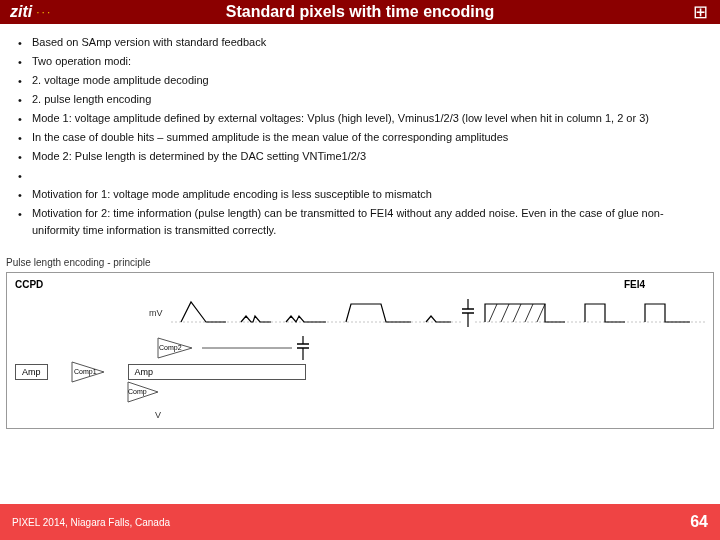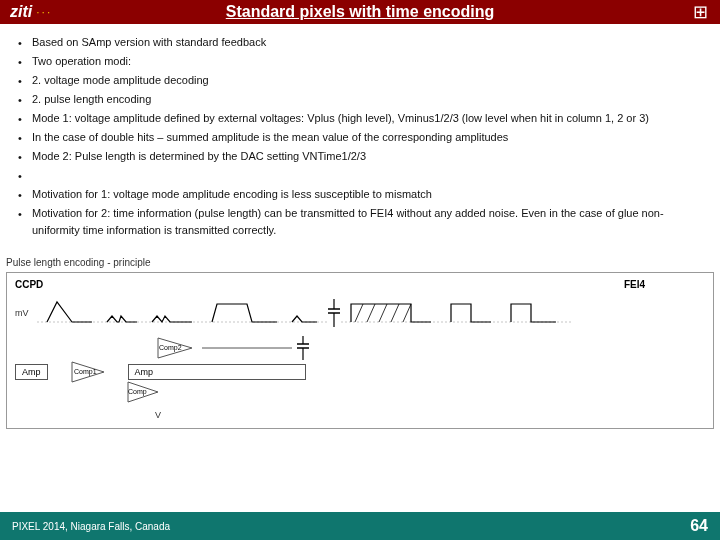--- a/index.html
+++ b/index.html
@@ -36,21 +36,20 @@
     }
     #header .logo-dots {
       color: #ffd700;
       font-size: 10px;
       letter-spacing: 2px;
     }
     #header .title {
       color: #fff;
       font-size: 16px;
       font-weight: bold;
-      text-decoration: underline;
     }
     #header .icon-grid {
       position: absolute;
       right: 12px;
       color: #fff;
       font-size: 18px;
     }
 
     
     #content {
@@ -96,22 +95,22 @@
       color: #000;
       margin-bottom: 2px;
     }
 
     
     #footer {
       position: absolute;
       bottom: 0;
       left: 0;
       right: 0;
-      height: 28px;
-      background: #0f766e;
+      height: 36px;
+      background: #ef4444;
       display: flex;
       align-items: center;
       padding: 0 12px;
     }
     #footer .footer-text {
       color: #fff;
       font-size: 10px;
       flex: 1;
     }
     #footer .page-num {
@@ -178,21 +177,21 @@
 
 <div id="diagram-section">
   <div class="diagram-label">Pulse length encoding - principle</div>
   <div class="diagram-container">
 
     <div style="display:flex; justify-content:space-between; margin-bottom:2px;">
       <span class="section-label">CCPD</span>
       <span class="section-label" style="margin-right:60px;">FEI4</span>
     </div>
 
-    <div style="display:flex; align-items:center; margin-bottom:4px; ">
+    <div style="display:flex; align-items:center; margin-bottom:4px; justify-content:flex-end;">
       <span style="font-size:9px; color:#333; min-width:22px;">mV</span>
 
       <svg width="290" height="38">
 
         <line x1="0" y1="28" x2="290" y2="28" stroke="#888" stroke-width="0.5" stroke-dasharray="2,2"></line>
 
         <polyline points="10,28 20,8 35,28 55,28" fill="none" stroke="#000" stroke-width="1.2"></polyline>
 
         <polyline points="70,28 75,22 80,28 82,28 84,22 89,28 100,28" fill="none" stroke="#000" stroke-width="1.2"></polyline>
 

